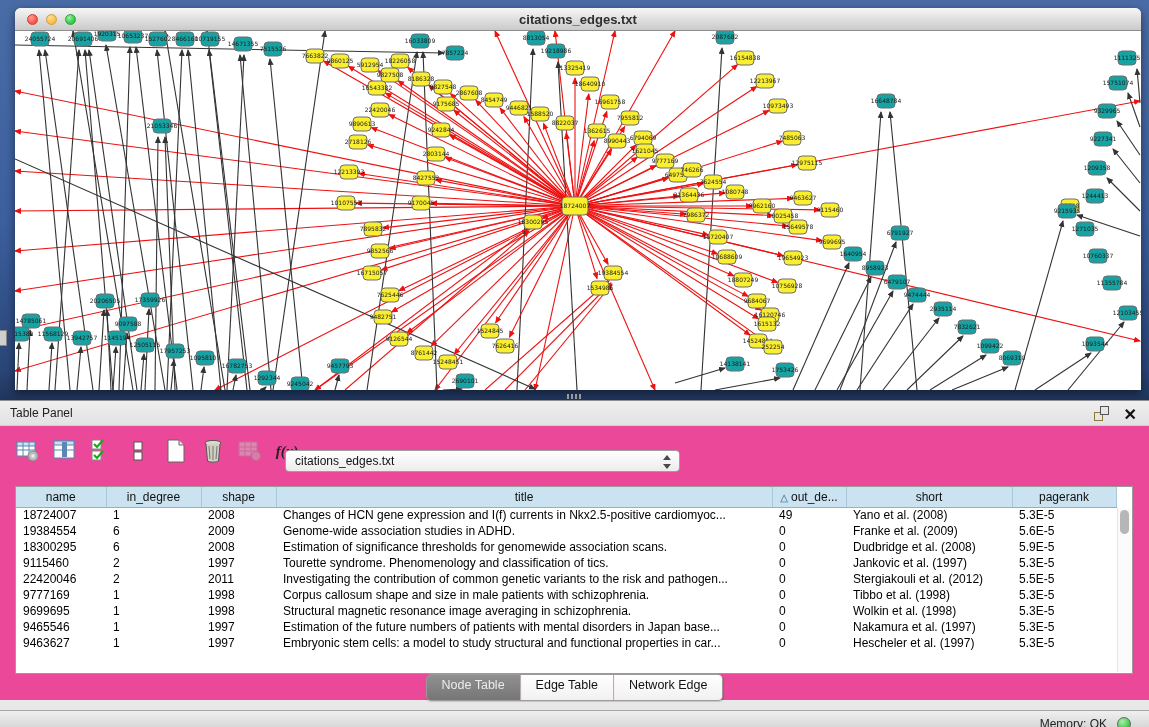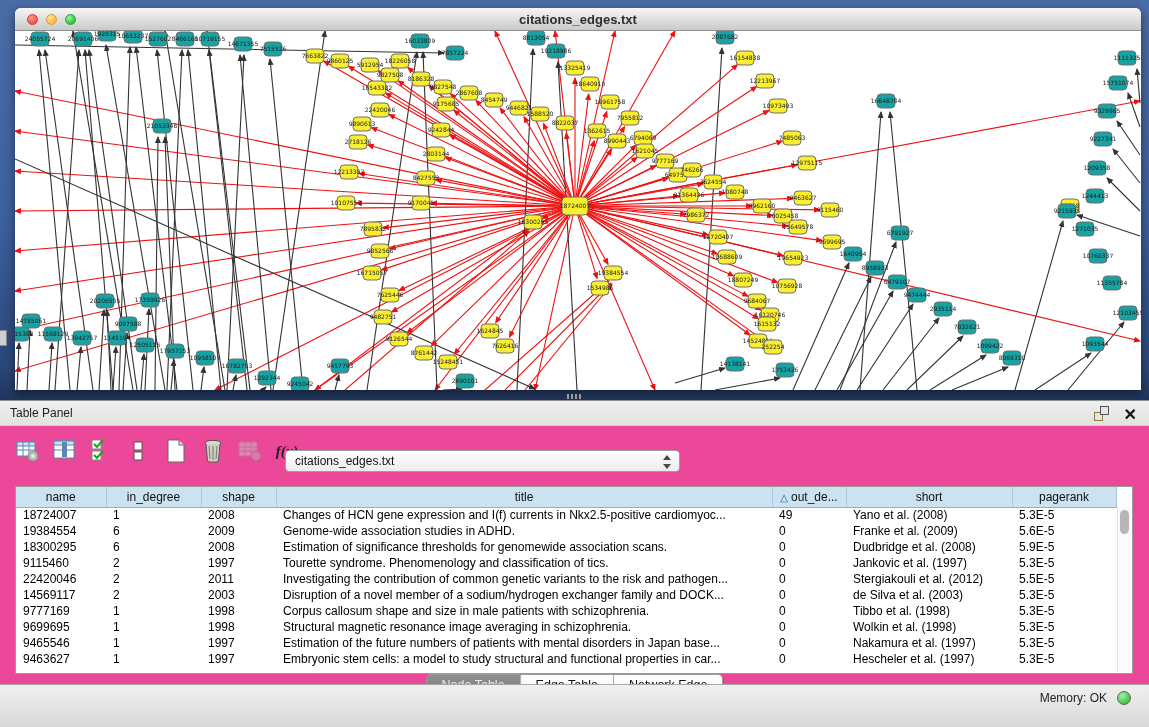--- a/index.html
+++ b/index.html
@@ -107,21 +107,21 @@
     box-shadow:0 1px 1px rgba(0,0,0,.15);
   }
   .seg .tab {
     padding:3px 15px 8px; font-size:12.5px; background:linear-gradient(#ffffff,#f1f1f1);
     color:#111; border-right:1px solid #b5b5b5; cursor:default;
   }
   .seg .tab:last-child { border-right:none; }
   .seg .tab.active { background:linear-gradient(#909090,#767676); color:#ececec; }
   
   .statusbar {
-    position:absolute; bottom:0; left:0; width:100%; height:43px;
+    position:absolute; bottom:0; left:0; width:100%; height:17px;
     background:linear-gradient(#f0f0f0,#d8d8d8); border-top:1px solid #a6a6a6;
   }
   .mem-label { position:absolute; right:42px; top:0; line-height:26px; font-size:12px; color:#222; }
   .mem-dot {
     position:absolute; right:18px; top:6px; width:14px; height:14px; border-radius:50%;
     background:radial-gradient(circle at 35% 30%, #a8f0a8, #3ec44a 70%); border:1px solid #666;
   }
 </style>
 </head>
 <body>
@@ -977,29 +977,20 @@
           <tr>
             <td>22420046</td>
             <td>2</td>
             <td>2011</td>
             <td>Investigating the contribution of common genetic variants to the risk and pathogen...</td>
             <td>0</td>
             <td>Stergiakouli et al. (2012)</td>
             <td>5.5E-5</td>
           </tr>
           <tr>
-            <td>14569117</td>
-            <td>2</td>
-            <td>2003</td>
-            <td>Disruption of a novel member of a sodium/hydrogen exchanger family and DOCK...</td>
-            <td>0</td>
-            <td>de Silva et al. (2003)</td>
-            <td>5.3E-5</td>
-          </tr>
-          <tr>
             <td>9777169</td>
             <td>1</td>
             <td>1998</td>
             <td>Corpus callosum shape and size in male patients with schizophrenia.</td>
             <td>0</td>
             <td>Tibbo et al. (1998)</td>
             <td>5.3E-5</td>
           </tr>
           <tr>
             <td>9699695</td>

